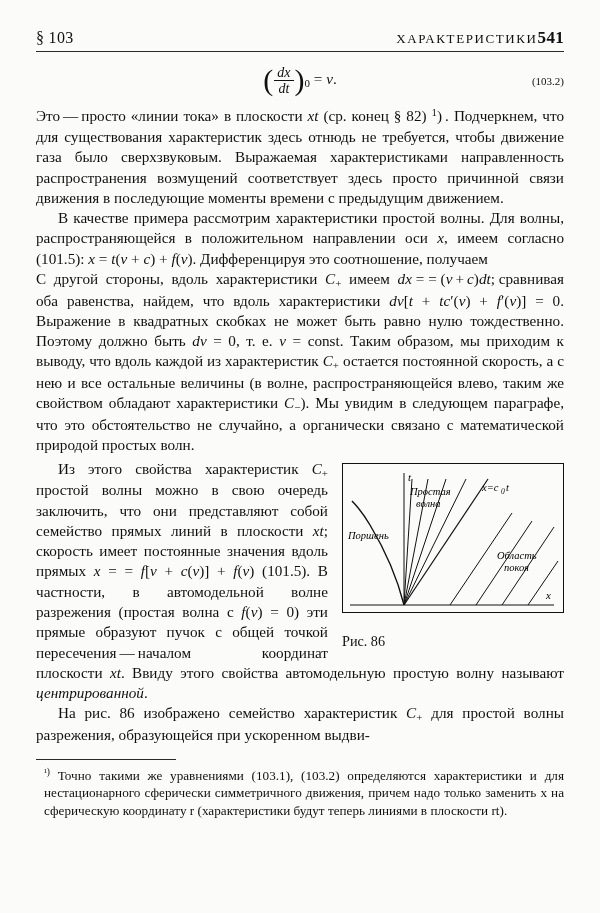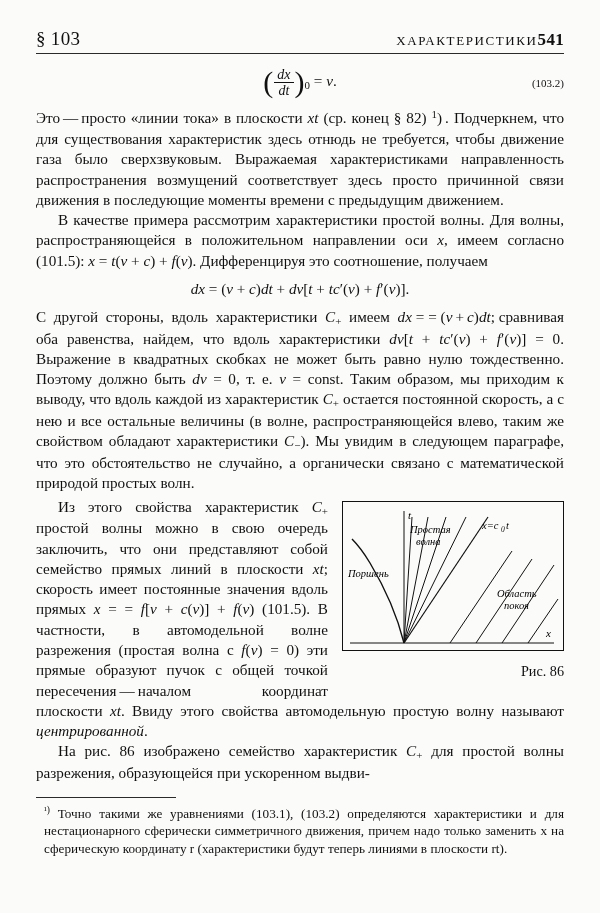--- a/index.html
+++ b/index.html
@@ -30,21 +30,21 @@
   }
   
   .header {
     display: flex;
     align-items: baseline;
     justify-content: space-between;
     font-size: 14.5px;
     letter-spacing: 0.3px;
   }
   .header .sec {
-    font-size: 19px;
+    font-size: 16px;
   }
   .header .run {
     font-size: 13px;
     letter-spacing: 1.6px;
     flex: 1;
     text-align: right;
   }
   .header .pageno {
     font-size: 17px;
     font-weight: bold;
@@ -115,23 +115,23 @@
     float: right;
     width: 222px;
     margin: 4px 0 2px 14px;
   }
   .figbox {
     position: relative;
     width: 222px;
     height: 150px;
   }
   .figcap {
-    text-align: right;
+    text-align: left;
     font-size: 14.2px;
-    margin-top: 12px;
+    margin-top: 20px;
   }
   
   .footsep {
     border-top: 1px solid #2a2a2a;
     width: 140px;
     margin: 14px 0 6px 0;
   }
   .footnote {
     font-size: 13.2px;
     line-height: 1.31;
@@ -156,23 +156,20 @@
 
     <div class="display">
       <span class="paren-big">(</span><span class="frac"><span class="num">dx</span><span class="den">dt</span></span><span class="paren-big">)</span><span class="sub" style="font-style:normal;">0</span> <span style="font-style:normal;">=</span> <i>v</i><span style="font-style:normal;">.</span>
       <span class="eqno">(103.2)</span>
     </div>
 
     <p class="para noindent">Это — просто «линии тока» в плоскости <i>xt</i> (ср. конец § 82)&nbsp;<span class="sup">1</span>) . Подчеркнем, что для существования характеристик здесь отнюдь не требуется, чтобы движение газа было сверхзвуковым. Выражаемая характеристиками направленность распространения возмущений соответствует здесь просто причинной связи движения в последующие моменты времени с предыдущим движением.</p>
 
     <p class="para indent">В качестве примера рассмотрим характеристики простой волны. Для волны, распространяющейся в положительном направлении оси <i>x</i>, имеем согласно (101.5): <i>x</i> = <i>t</i>(<i>v</i> + <i>c</i>) + <i>f</i>(<i>v</i>). Дифференцируя это соотношение, получаем</p>
 
-    <div class="display">
-      <i>dx</i> = (<i>v</i> + <i>c</i>)<i>dt</i> + <i>dv</i>[<i>t</i> + <i>tc</i>′(<i>v</i>) + <i>f</i>′(<i>v</i>)].
-    </div>
 
     <p class="para noindent">С&nbsp;&nbsp;другой&nbsp;&nbsp;стороны,&nbsp;&nbsp;вдоль&nbsp;&nbsp;характеристики&nbsp;&nbsp;<i>C</i><span class="sub">+</span>&nbsp;&nbsp;имеем&nbsp;&nbsp;<i>dx</i>&nbsp;= = (<i>v</i> + <i>c</i>)<i>dt</i>; сравнивая оба равенства, найдем, что вдоль характеристики <i>dv</i>[<i>t</i> + <i>tc</i>′(<i>v</i>) + <i>f</i>′(<i>v</i>)] = 0. Выражение в квадратных скобках не может быть равно нулю тождественно. Поэтому должно быть <i>dv</i> = 0, т.&nbsp;е. <i>v</i> = const. Таким образом, мы приходим к выводу, что вдоль каждой из характеристик <i>C</i><span class="sub">+</span> остается постоянной скорость, а с нею и все остальные величины (в волне, распространяющейся влево, таким же свойством обладают характеристики <i>C</i><span class="sub">−</span>). Мы увидим в следующем параграфе, что это обстоятельство не случайно, а органически связано с математической природой простых волн.</p>
 
     <div class="wrapblock">
       <div class="figwrap">
         <div class="figbox">
           <svg width="222" height="150" viewBox="0 0 222 150">
 
             <rect x="0.5" y="0.5" width="221" height="149" fill="none" stroke="#111" stroke-width="1"></rect>
 

